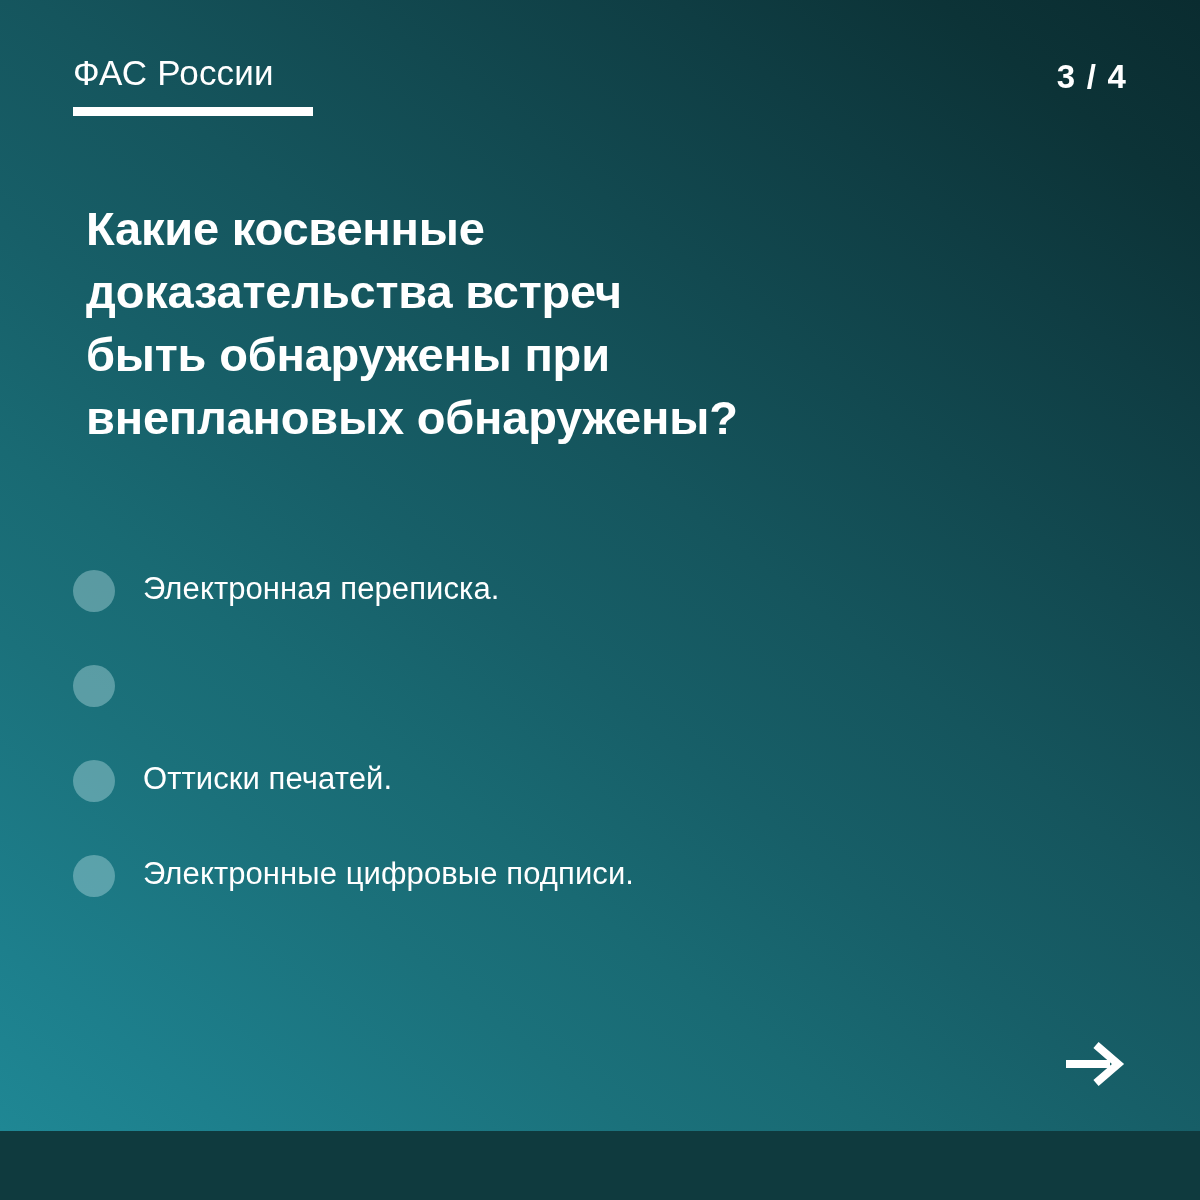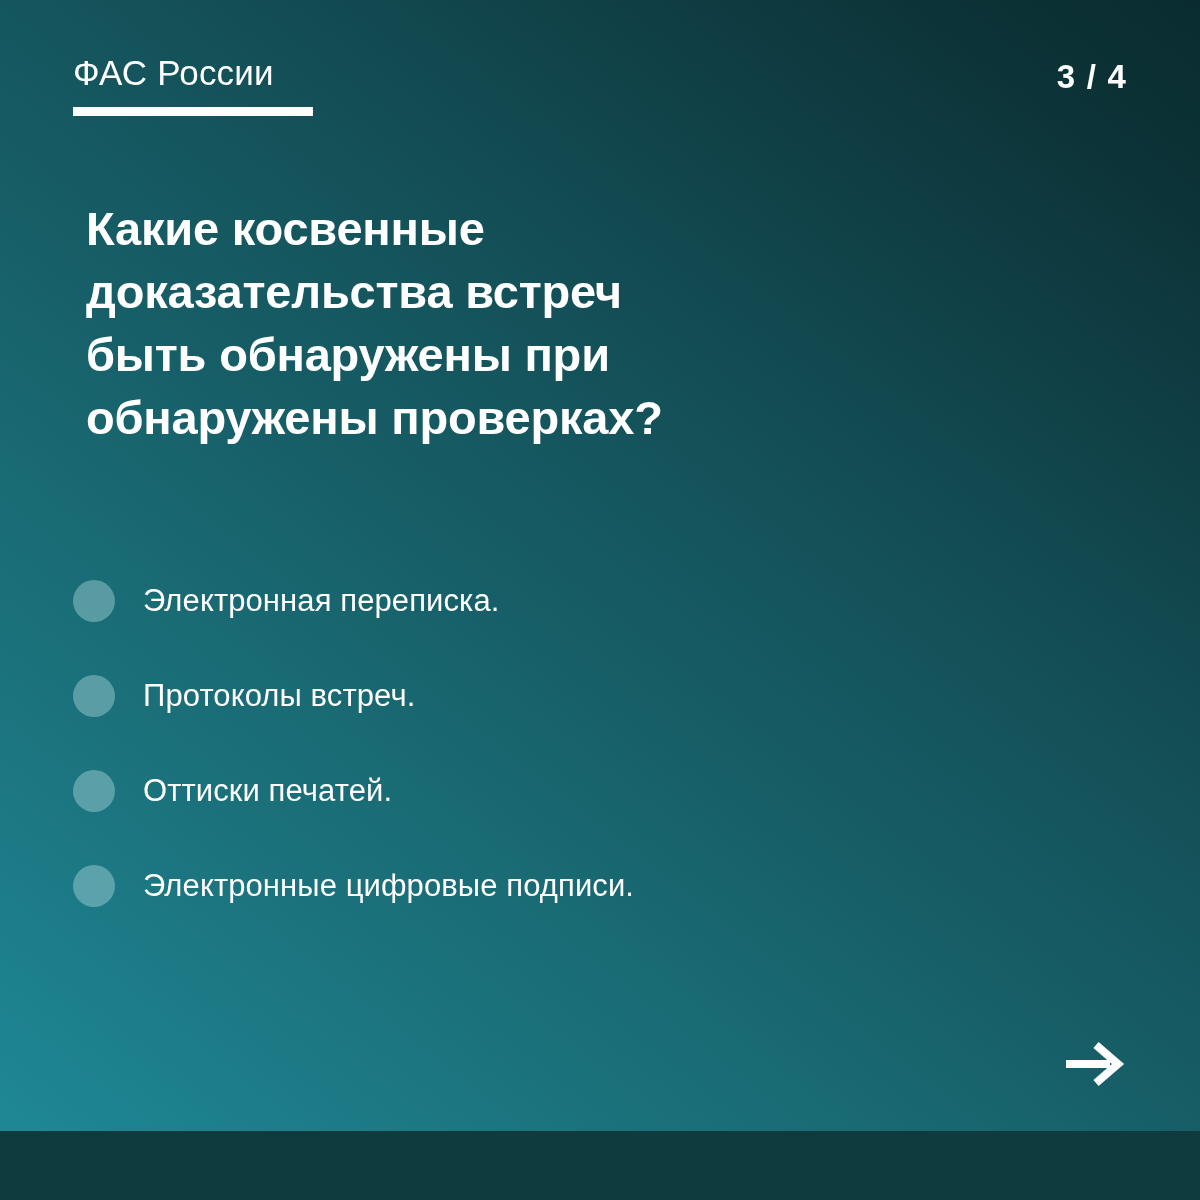--- a/index.html
+++ b/index.html
@@ -98,21 +98,20 @@
   .bullet-list {
     position:absolute;
     left:73px;
     top:570px;
     width:1040px;
     list-style:none;
   }
 
   .bullet-item {
     display:flex;
-    align-items:center;
     height:62px;
     margin-bottom:33px;
   }
 
   .bullet-item:last-child { margin-bottom:0; }
 
   .bullet-dot {
     flex:0 0 auto;
     width:42px;
     height:42px;
@@ -158,33 +157,32 @@
       <span class="brand-rule"></span>
     </div>
 
     <div class="page-counter">3 / 4</div>
   </div>
 
   <h1 class="heading">
     <span class="heading-line">Какие косвенные</span>
     <span class="heading-line">доказательства встреч</span>
     <span class="heading-line">быть обнаружены при</span>
-    <span class="heading-line">обнаружены проверках?</span>
+    <span class="heading-line">внеплановых обнаружены?</span>
   </h1>
 
   <ul class="bullet-list">
 
     <li class="bullet-item">
       <span class="bullet-dot"></span>
       <span class="bullet-text">Электронная переписка.</span>
     </li>
 
     <li class="bullet-item">
       <span class="bullet-dot"></span>
-      <span class="bullet-text">Протоколы встреч.</span>
     </li>
 
     <li class="bullet-item">
       <span class="bullet-dot"></span>
       <span class="bullet-text">Оттиски печатей.</span>
     </li>
 
     <li class="bullet-item">
       <span class="bullet-dot"></span>
       <span class="bullet-text">Электронные цифровые подписи.</span>

